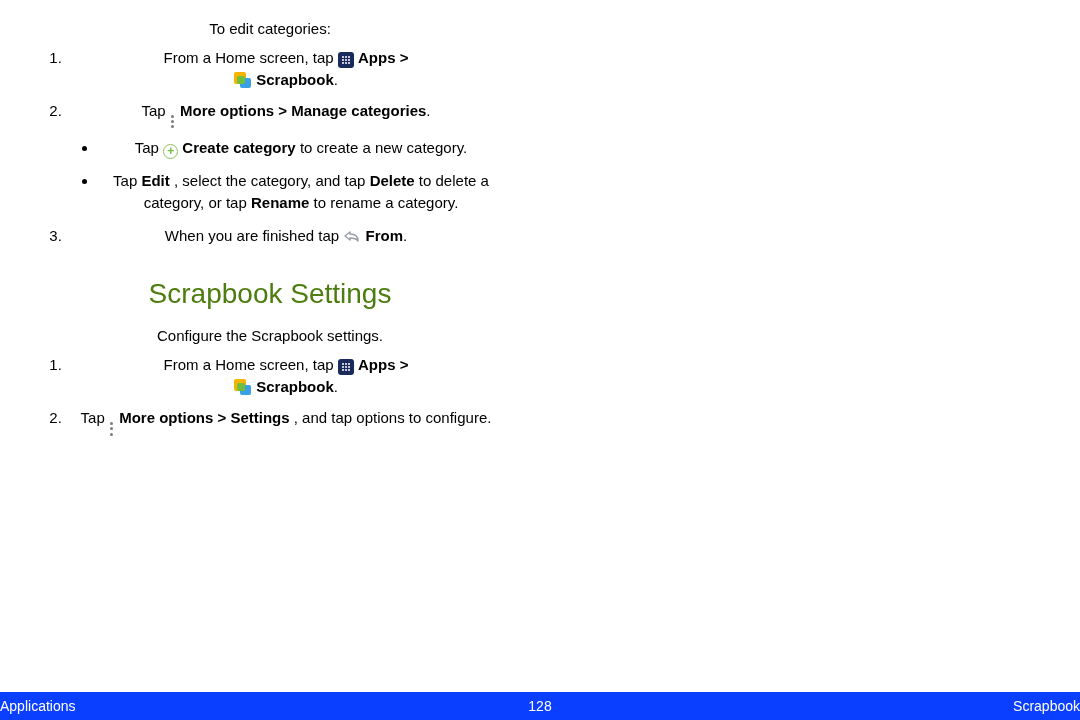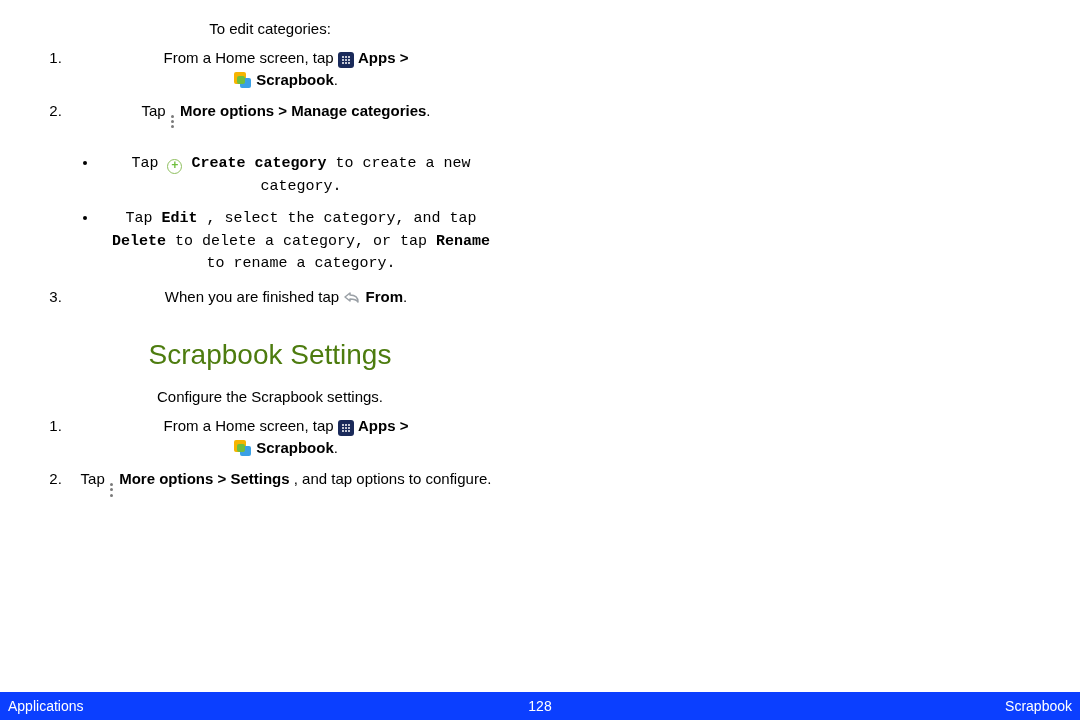--- a/index.html
+++ b/index.html
@@ -14,21 +14,21 @@
     line-height: 1.5;
   }
   .content {
     padding: 18px 40px 0 40px;
     max-width: 540px;
     text-align: center;
   }
   .intro { margin-bottom: 6px; }
   ol.steps { list-style: decimal; padding-left: 26px; }
   ol.steps > li { margin-bottom: 8px; padding-left: 6px; }
-  ul.bullets { list-style: disc; padding-left: 26px; margin-top: 24px; font-family: Liberation Mono, monospace; }
+  ul.bullets { list-style: disc; padding-left: 26px; margin-top: 8px; }
   ul.bullets > li { margin-bottom: 10px; padding-left: 4px; }
   .b { font-weight: bold; }
   h2.section {
     color: #4d7c0f;
     font-weight: normal;
     font-size: 28px;
     margin-top: 24px;
     margin-bottom: 10px;
   }
   .icon {
@@ -101,21 +101,21 @@
   .back-icon svg { width: 18px; height: 14px; }
   .footer {
     position: absolute;
     left: 0; right: 0; bottom: 0;
     height: 28px;
     background: #0b3fff;
     color: #fff;
     display: flex;
     align-items: center;
     justify-content: space-between;
-    padding: 0 8px;
+    padding: 0 0;
     font-size: 14px;
   }
   .footer .page { position:absolute; left:50%; transform:translateX(-50%); }
 </style>
 </head>
 <body>
 
 <div class="content">
 
   <p class="intro">To edit categories:</p>

